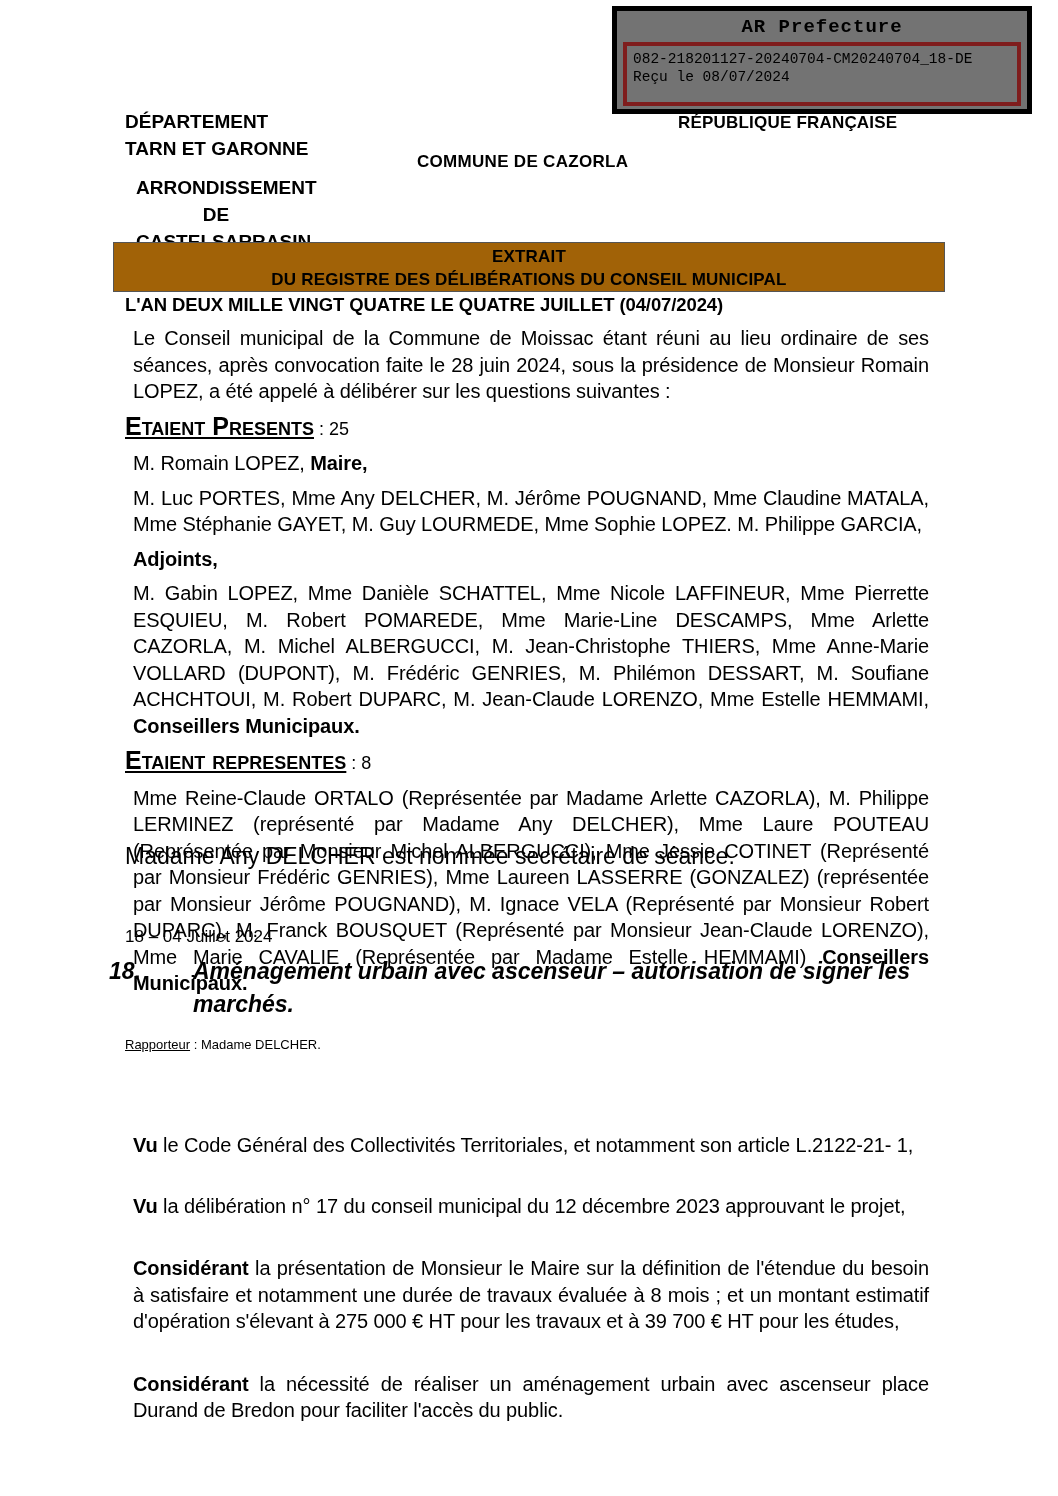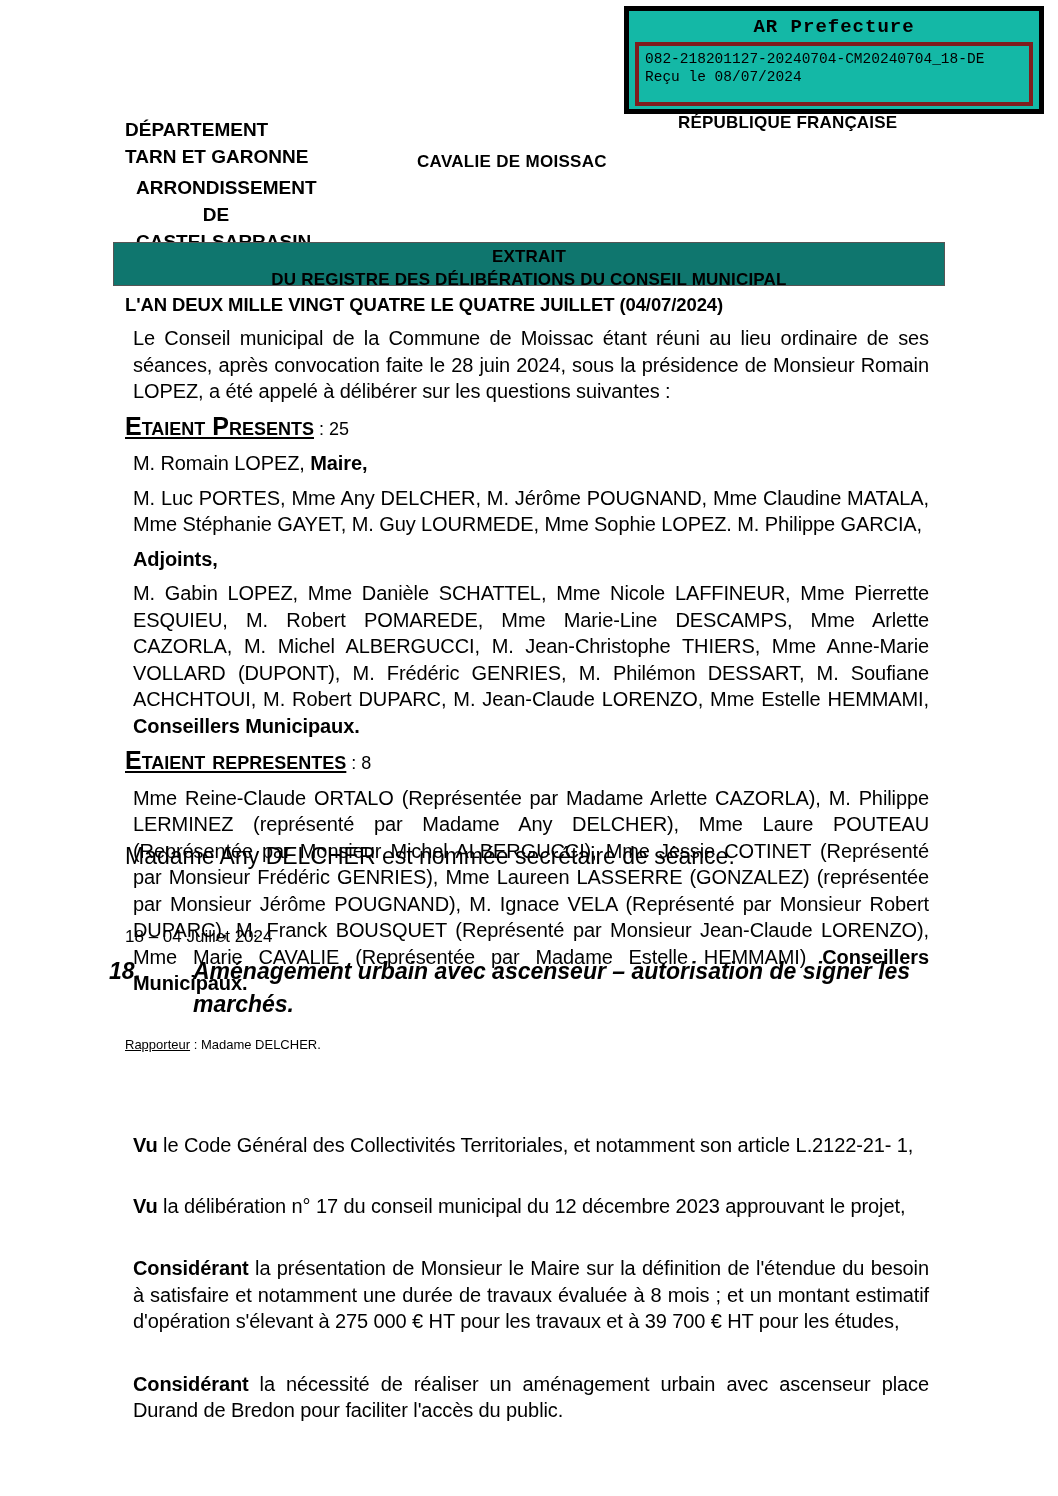--- a/index.html
+++ b/index.html
@@ -20,24 +20,23 @@
   }
 
   
   .ar-stamp {
     position: absolute;
     left: 612px;
     top: 6px;
     width: 420px;
     height: 108px;
     border: 5px solid #000000;
-    background: #14b8a6;
+    background: #737373;
     box-sizing: border-box;
     z-index: 5;
-    margin-left: 12px;
   }
   .ar-stamp-title {
     font-family: "Liberation Mono", monospace;
     font-weight: bold;
     font-size: 19px;
     text-align: center;
     letter-spacing: 1px;
     margin-top: 5px;
   }
   .ar-stamp-inner {
@@ -61,21 +60,21 @@
     left: 678px;
     top: 113px;
     font-size: 17px;
     font-weight: bold;
     letter-spacing: 0.2px;
     white-space: nowrap;
   }
   .dept-block {
     position: absolute;
     left: 125px;
-    top: 116px;
+    top: 108px;
     font-size: 19px;
     font-weight: bold;
     line-height: 27px;
     white-space: pre-line;
   }
   .arrond-block {
     position: absolute;
     left: 136px;
     top: 174px;
     font-size: 19px;
@@ -96,24 +95,24 @@
     letter-spacing: 0.3px;
     white-space: nowrap;
   }
 
   
   .extrait-box {
     position: absolute;
     left: 113px;
     top: 242px;
     width: 832px;
-    height: 44px;
+    height: 50px;
     border: 1.5px solid #555555;
     box-sizing: border-box;
-    background: #0f766e;
+    background: #a16207;
     text-align: center;
   }
   .extrait-l1 {
     font-size: 17px;
     font-weight: bold;
     line-height: 23px;
     margin-top: 2px;
     letter-spacing: 0.2px;
   }
   .extrait-l2 {
@@ -235,21 +234,21 @@
 
   <div class="dept-block">DÉPARTEMENT
 TARN ET GARONNE</div>
 
   <div class="arrond-block">
     <div class="l1">ARRONDISSEMENT</div>
     <div class="l2">DE</div>
     <div class="l3">CASTELSARRASIN</div>
   </div>
 
-  <div class="commune">CAVALIE DE MOISSAC</div>
+  <div class="commune">COMMUNE DE CAZORLA</div>
 
   <div class="extrait-box">
     <div class="extrait-l1">EXTRAIT</div>
     <div class="extrait-l2">DU REGISTRE DES DÉLIBÉRATIONS DU CONSEIL MUNICIPAL</div>
   </div>
 
   <div class="body-area">
     <div class="lead-title">L'AN DEUX MILLE VINGT QUATRE LE QUATRE JUILLET (04/07/2024)</div>
     <p class="just">Le Conseil municipal de la Commune de Moissac étant réuni au lieu ordinaire de ses séances, après convocation faite le 28 juin 2024, sous la présidence de Monsieur Romain LOPEZ, a été appelé à délibérer sur les questions suivantes :</p>
 

